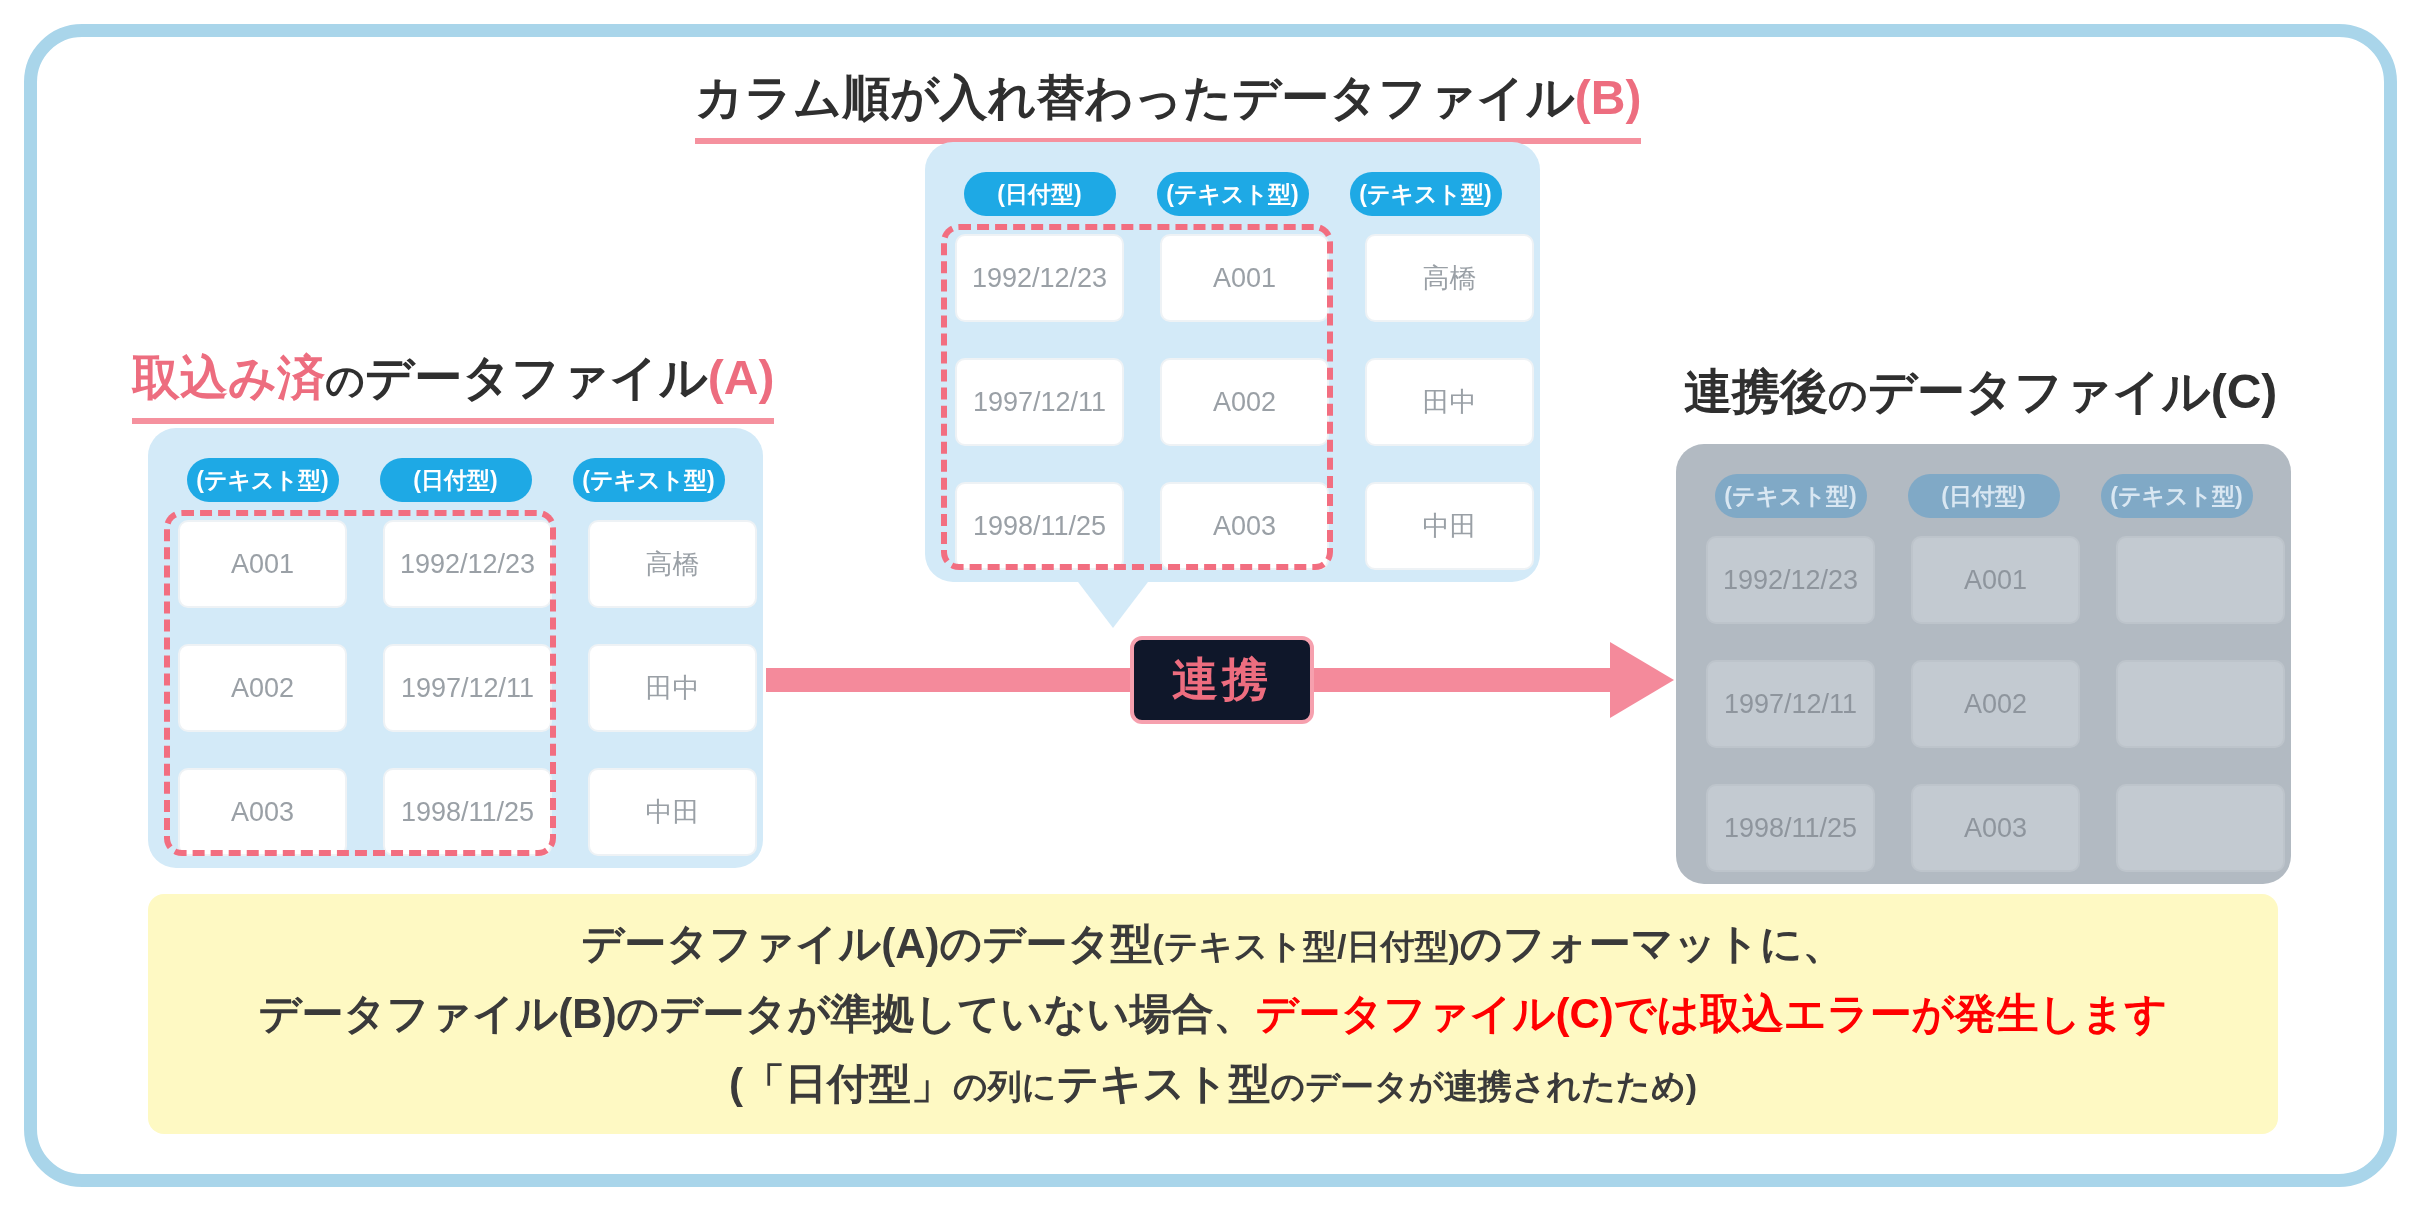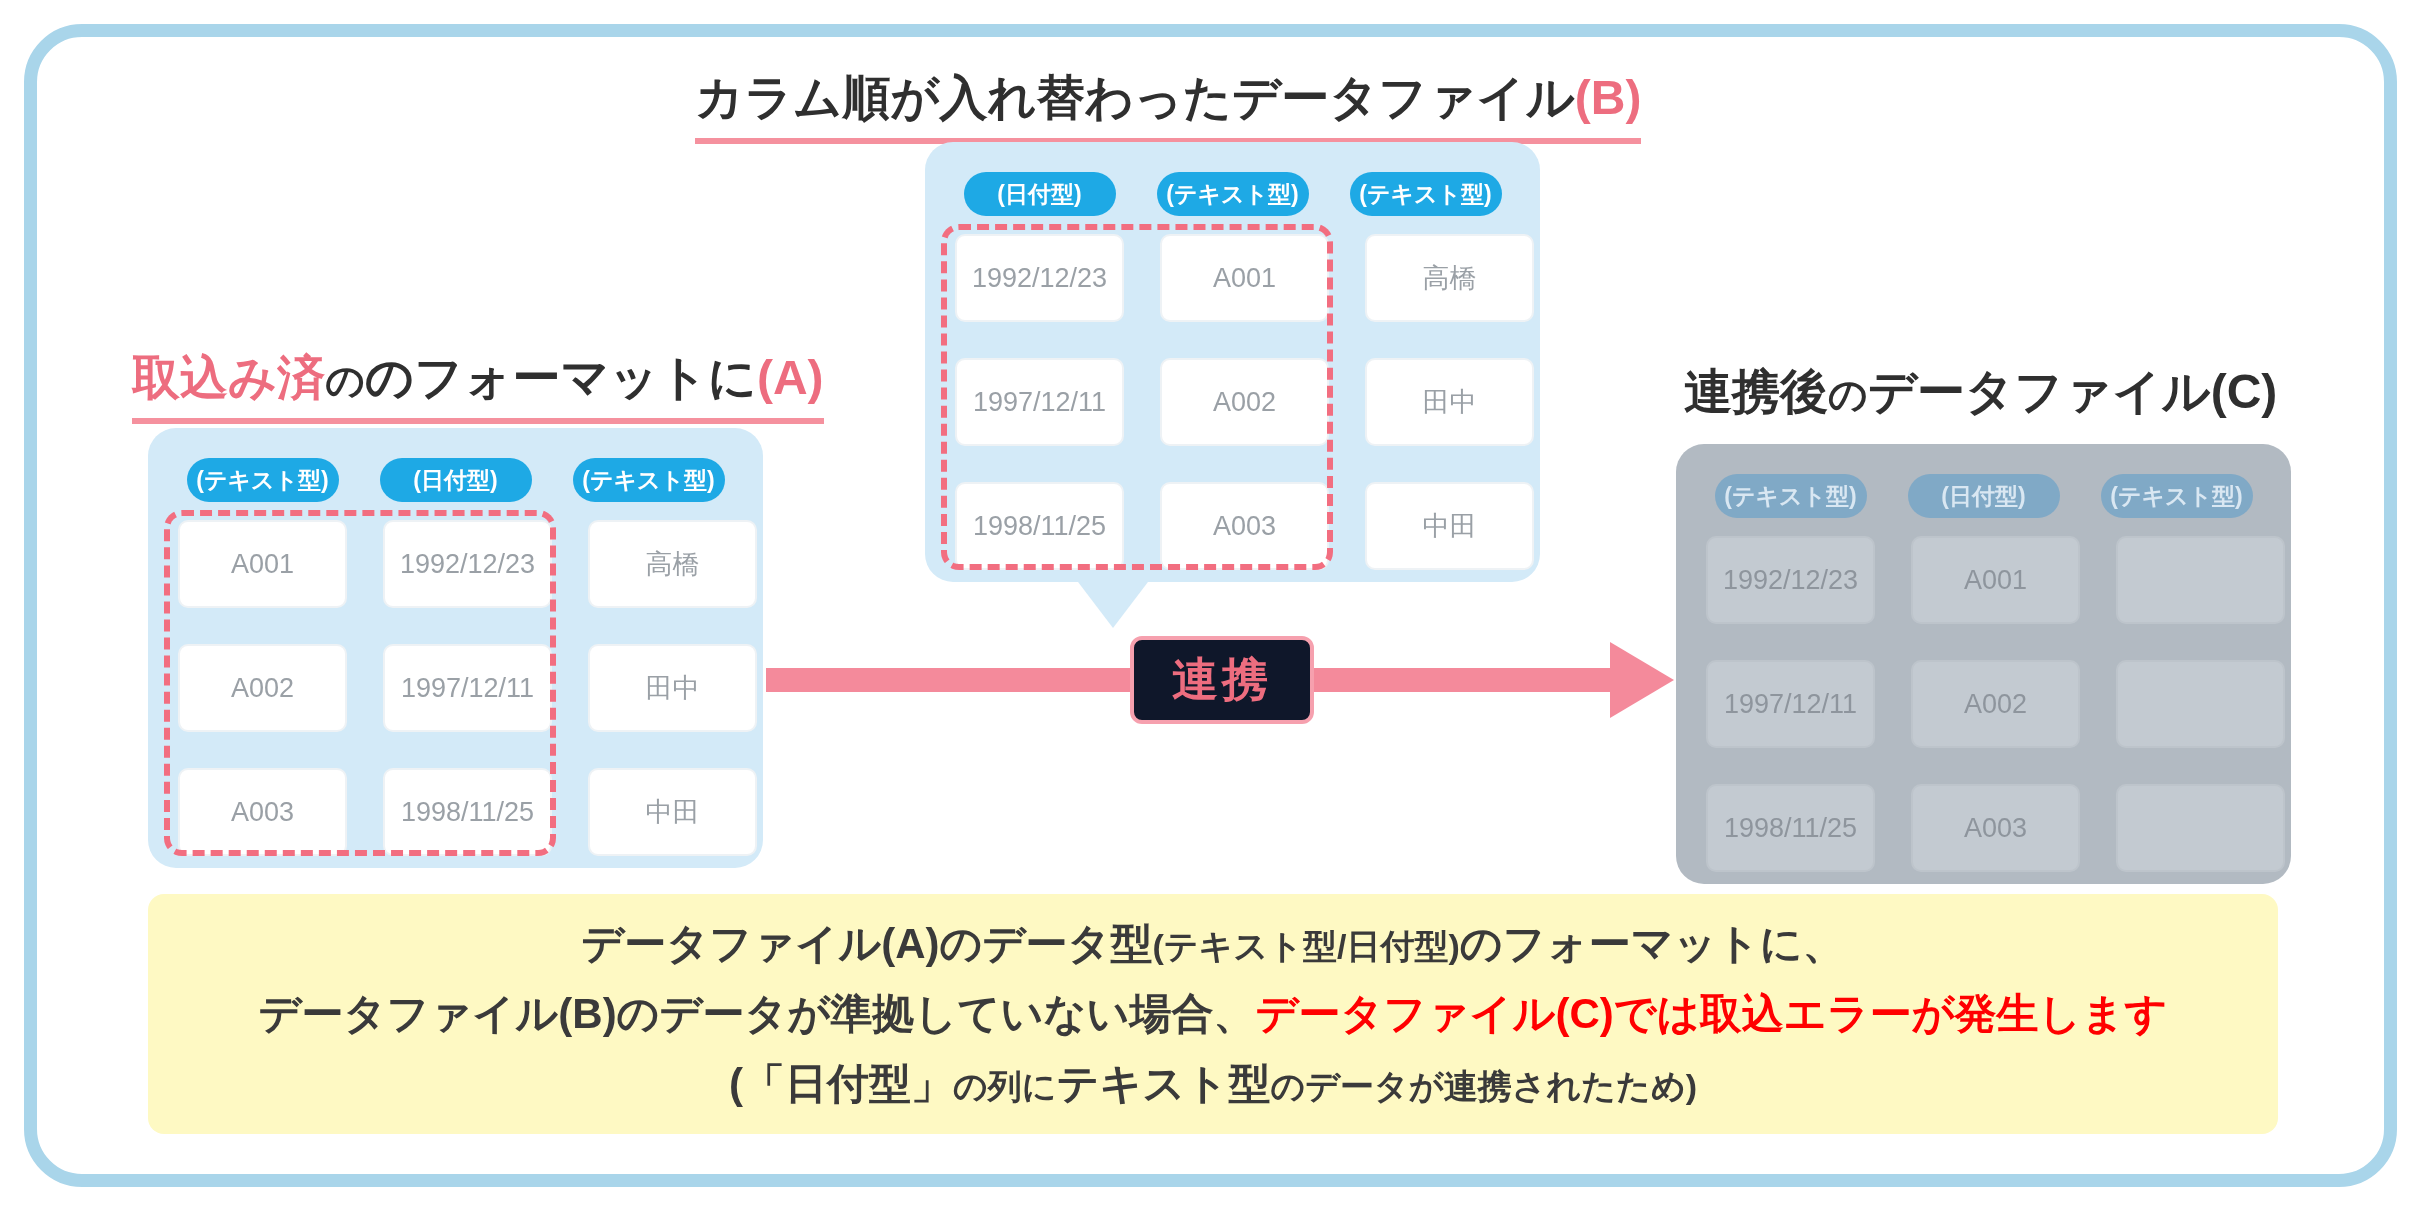--- a/index.html
+++ b/index.html
@@ -56,21 +56,21 @@
       <div class="cell">田中</div>
       <div class="cell">1998/11/25</div>
       <div class="cell">A003</div>
       <div class="cell">中田</div>
     </div>
     <div class="dashed"></div>
     <div class="tail" style="left:150px; bottom:-46px;"></div>
   </div>
 
   <div class="title" style="left:132px; top:346px;">
-    <span class="ul"><span class="pink">取込み済</span><span class="particle">の</span><span>のフォーマットに</span><span class="pink">(A)</span></span>
+    <span class="ul"><span class="pink">取込み済</span><span class="particle">の</span><span>データファイル</span><span class="pink">(A)</span></span>
   </div>
 
   <div class="table-card" style="left:148px; top:428px;">
     <div class="pill-row">
       <div class="pill">(テキスト型)</div>
       <div class="pill">(日付型)</div>
       <div class="pill">(テキスト型)</div>
     </div>
     <div class="cells">
       <div class="cell">A001</div>

